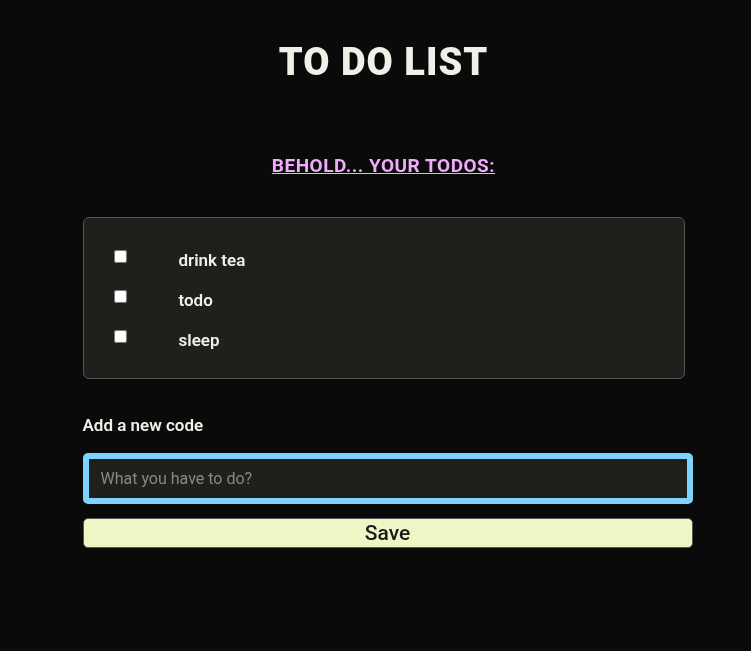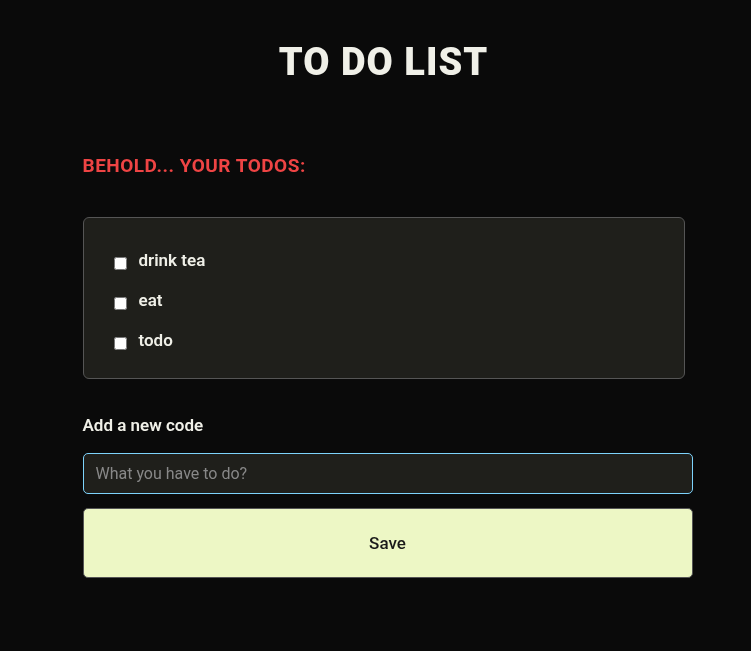--- a/index.html
+++ b/index.html
@@ -22,103 +22,105 @@
     }
     .title {
       text-align: center;
       font-size: 38px;
       font-weight: 900;
       letter-spacing: 1px;
       margin-bottom: 70px;
       color: #f0f0e8;
     }
     .subtitle {
-      text-align: left;
+      text-align: center;
       font-size: 19px;
       font-weight: 700;
       letter-spacing: 0.5px;
       margin-bottom: 40px;
-      color: #ef4444;
+      color: #f0abfc;
+      text-decoration: underline;
     }
     .todo-box {
       background-color: #1f1f1b;
       border: 1px solid #555;
       border-radius: 6px;
       padding: 24px 22px;
       margin-bottom: 36px;
     }
     .todo-item {
       display: flex;
-      align-items: flex-end;
+      align-items: flex-start;
       margin-bottom: 12px;
       font-size: 17px;
       font-weight: 600;
       color: #f0f0e8;
+      gap: 40px;
     }
     .todo-item:last-child {
       margin-bottom: 0;
     }
     .todo-item input[type="checkbox"] {
       width: 13px;
       height: 13px;
       margin-right: 8px;
       accent-color: #fff;
       cursor: pointer;
     }
     .add-label {
       font-size: 17px;
       font-weight: 600;
       margin-bottom: 14px;
       color: #f0f0e8;
     }
     .add-input {
       width: 100%;
       background-color: #1f1f1b;
-      border: 1px solid #7dd3fc;
+      border: 6px solid #7dd3fc;
       border-radius: 5px;
       padding: 10px 12px;
       font-size: 16px;
       color: #f0f0e8;
       margin-bottom: 10px;
       font-family: inherit;
     }
     .add-input::placeholder {
       color: #888;
     }
     .save-button {
       width: 100%;
       background-color: #edf7c5;
       border: 1px solid #555;
       border-radius: 5px;
-      padding: 24px 12px;
-      font-size: 17px;
+      padding: 2px 12px;
+      font-size: 21px;
       font-weight: 500;
       color: #1a1a1a;
       cursor: pointer;
       font-family: inherit;
     }
   </style>
 </head>
 <body>
 
 <div class="container">
   <h1 class="title">TO DO LIST</h1>
   <h2 class="subtitle">BEHOLD... YOUR TODOS:</h2>
 
   <div class="todo-box" id="todo-list">
   <label class="todo-item">
         <input type="checkbox" style="">
         <span>drink tea</span>
       </label>
       <label class="todo-item">
         <input type="checkbox" style="">
-        <span>eat</span>
+        <span>todo</span>
       </label>
       <label class="todo-item">
         <input type="checkbox" style="">
-        <span>todo</span>
+        <span>sleep</span>
       </label>
     </div>
 
   <div class="add-label">Add a new code</div>
   <input type="text" class="add-input" placeholder="What you have to do?" style="">
   <button class="save-button">Save</button>
 </div>
 
 </body></html>

